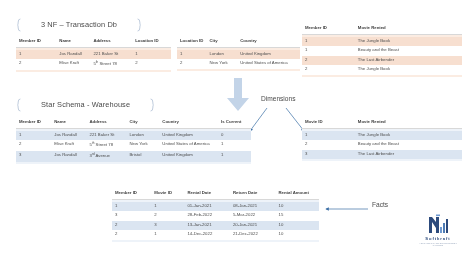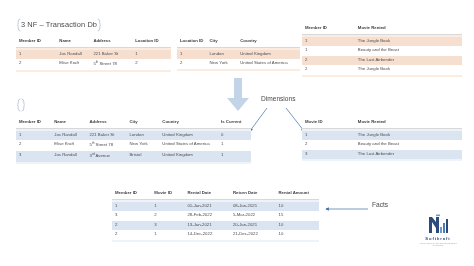--- a/index.html
+++ b/index.html
@@ -4,21 +4,21 @@
 <style>
   html,body{margin:0;padding:0;}
   body{
     width:474px;height:266px;background:#ffffff;overflow:hidden;
     font-family:"Liberation Sans","DejaVu Sans",sans-serif;
     color:#3f3f3f;position:relative;
   }
   .stage{position:absolute;left:0;top:0;width:474px;height:266px;}
 
   
-  .sect-title{position:absolute;display:flex;align-items:center;gap:0;
+  .sect-title{position:absolute;display:flex;align-items:center;gap:20px;
     font-size:7.4px;color:#4a4a4a;letter-spacing:.1px;white-space:nowrap;}
   .brace{width:4px;height:13px;color:#b9c6d8;font-size:13px;line-height:11px;
     font-family:"Liberation Serif","DejaVu Serif",serif;}
   .brace svg{display:block;}
 
   
   .tbl{position:absolute;border-collapse:collapse;table-layout:fixed;}
   .tbl td,.tbl th{
     font-size:4.3px;font-weight:normal;text-align:left;
     padding:2.3px 2px 2.3px 3px;line-height:1.15;
@@ -184,20 +184,21 @@
       <polygon points="8,0 16,0 16,20 23,20 12,33 1,20 8,20" fill="#c3d4e8"></polygon>
     </svg>
   </div>
 
   <div class="sect-title" style="left:17px;top:98px;">
     <span class="brace">
       <svg width="4" height="14" viewBox="0 0 4 14">
           <path d="M3.4 1 Q1.2 1 1.2 4 Q1.2 7 0.4 7 Q1.2 7 1.2 10 Q1.2 13 3.4 13" fill="none" stroke="#aebfd4" stroke-width="0.8"></path>
         </svg>
     </span>
+    <span>Star Schema - Warehouse</span>
     <span class="brace">
       <svg width="4" height="14" viewBox="0 0 4 14">
           <path d="M0.6 1 Q2.8 1 2.8 4 Q2.8 7 3.6 7 Q2.8 7 2.8 10 Q2.8 13 0.6 13" fill="none" stroke="#aebfd4" stroke-width="0.8"></path>
         </svg>
     </span>
   </div>
 
   <div class="conn-label" style="left:261px;top:95px;">Dimensions</div>
   <svg style="position:absolute;left:240px;top:104px;" width="75" height="34">
     <defs>

